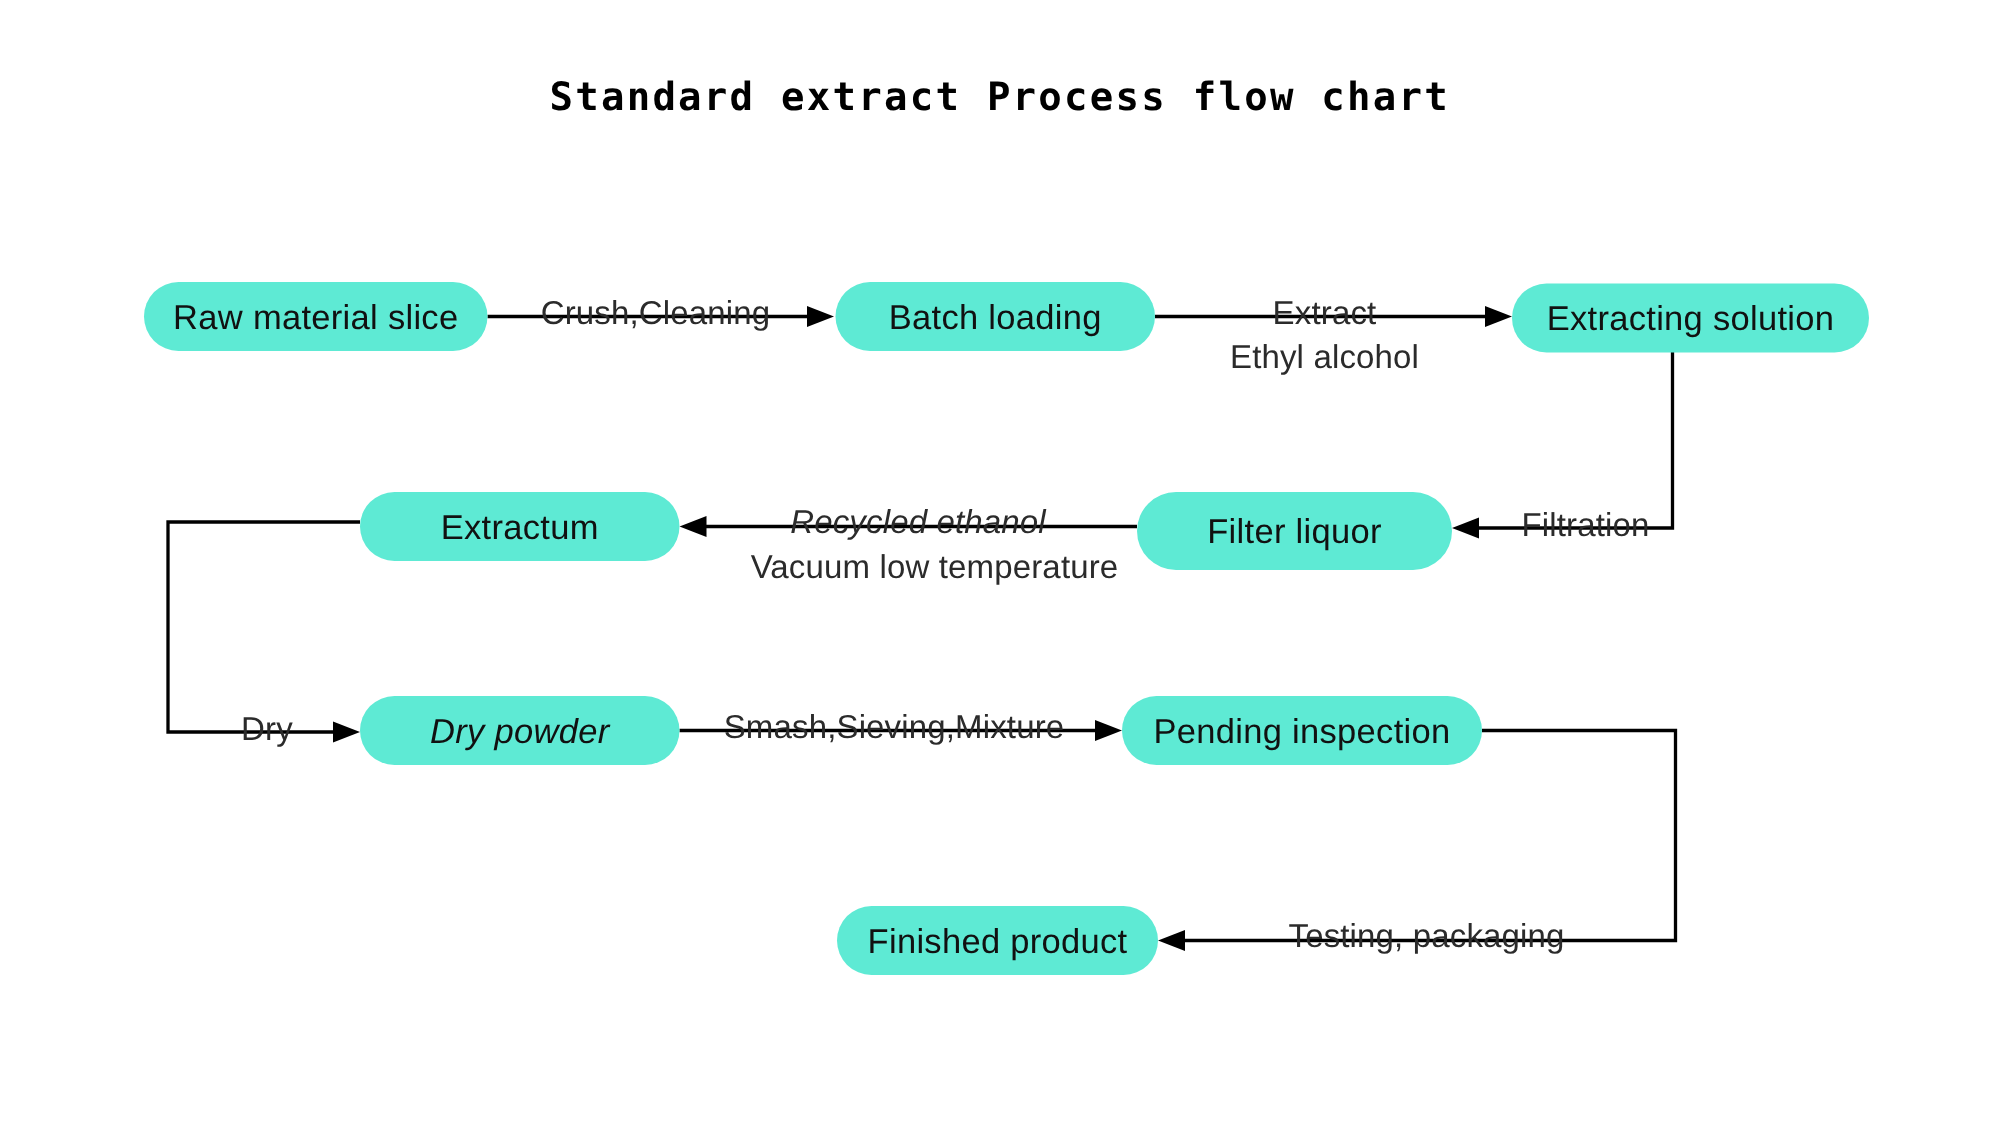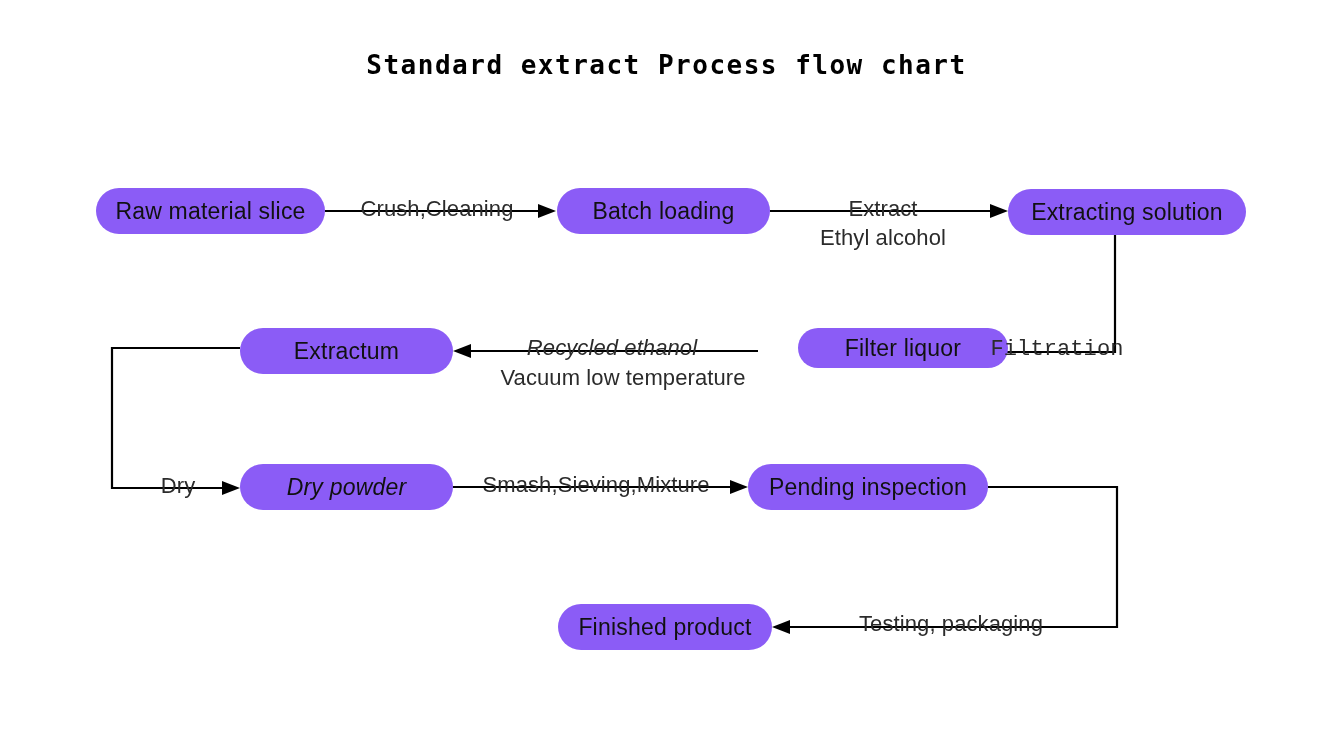--- a/index.html
+++ b/index.html
@@ -29,21 +29,21 @@
     text-align: center;
     font-family: "DejaVu Sans Mono", "Liberation Mono", monospace;
     font-size: 26px;
     font-weight: bold;
     letter-spacing: 1.5px;
     color: #000000;
     white-space: nowrap;
   }
   .node {
     position: absolute;
-    background: #8b5cf6;
+    background: #5eead4;
     border-radius: 999px;
     color: #111111;
     font-family: "Liberation Sans", sans-serif;
     font-size: 23px;
     display: flex;
     align-items: center;
     justify-content: center;
     box-sizing: border-box;
     white-space: nowrap;
     letter-spacing: 0.2px;
@@ -119,21 +119,21 @@
 </div>
 
 <div class="node" style="left:557px; top:188px; width:213px; height:46px;">
   <span>Batch loading</span>
 </div>
 
 <div class="node" style="left:1008px; top:189px; width:238px; height:46px;">
   <span>Extracting solution</span>
 </div>
 
-<div class="node" style="left:798px; top:328px; width:210px; height:40px;">
+<div class="node" style="left:758px; top:328px; width:210px; height:52px;">
   <span>Filter liquor</span>
 </div>
 
 <div class="node" style="left:240px; top:328px; width:213px; height:46px;">
   <span>Extractum</span>
 </div>
 
 <div class="node" style="left:240px; top:464px; width:213px; height:46px;font-style:italic;">
   <span>Dry powder</span>
 </div>
@@ -145,21 +145,21 @@
 <div class="node" style="left:558px; top:604px; width:214px; height:46px;">
   <span>Finished product</span>
 </div>
 
 <div class="edge-label center" style="left:437px; top:183px;">Crush,Cleaning</div>
 
 <div class="edge-label center" style="left:883px; top:183px;">Extract</div>
 
 <div class="edge-label center" style="left:883px; top:212px;">Ethyl alcohol</div>
 
-<div class="edge-label center" style="left:1057px; top:324px;font-family:Liberation Mono, monospace;">Filtration</div>
+<div class="edge-label center" style="left:1057px; top:324px;">Filtration</div>
 
 <div class="edge-label center" style="left:612px; top:322px;font-style:italic;">Recycled ethanol</div>
 
 <div class="edge-label center" style="left:623px; top:352px;">Vacuum low temperature</div>
 
 <div class="edge-label center" style="left:178px; top:460px;">Dry</div>
 
 <div class="edge-label center" style="left:596px; top:459px;">Smash,Sieving,Mixture</div>
 
 <div class="edge-label center" style="left:951px; top:598px;">Testing, packaging</div>

